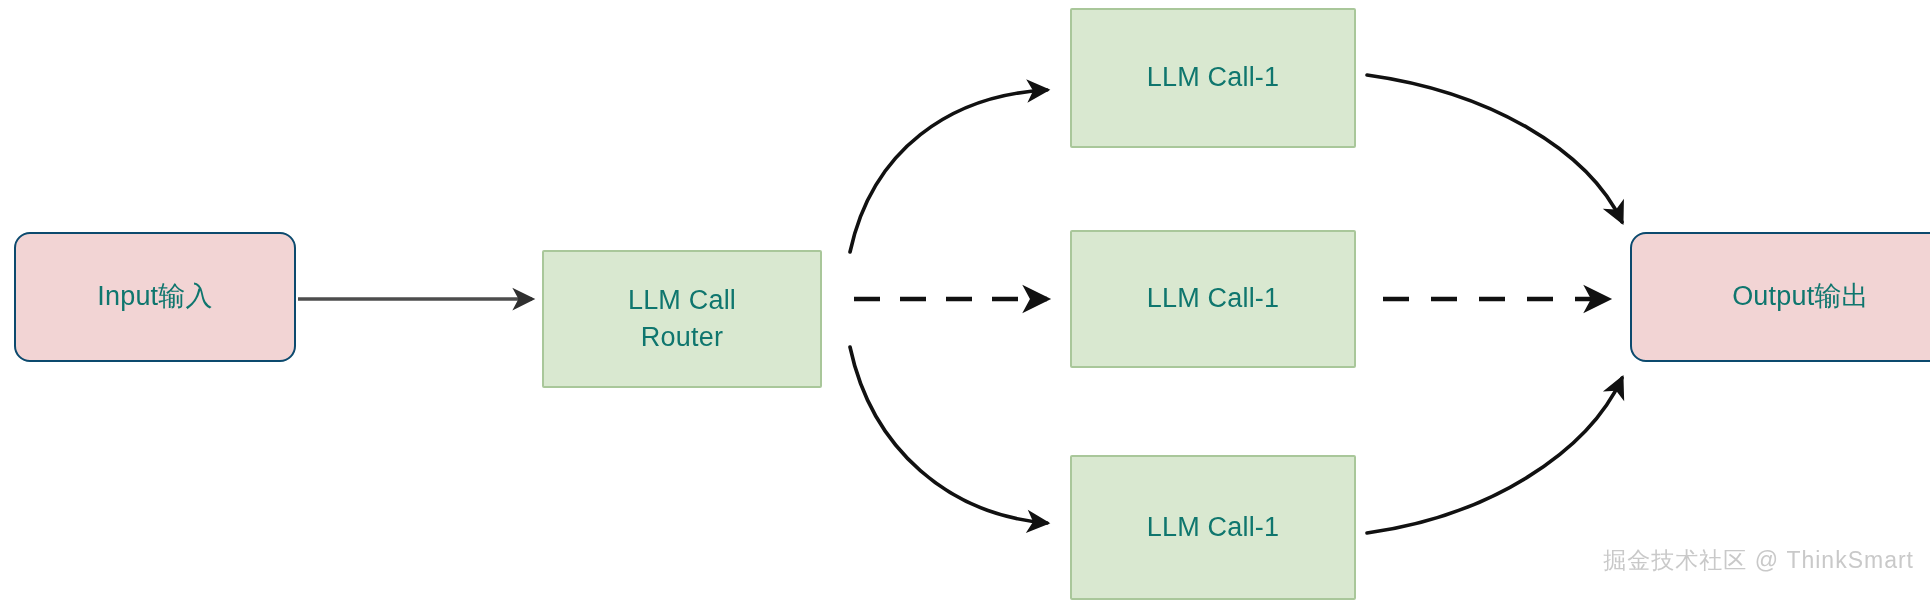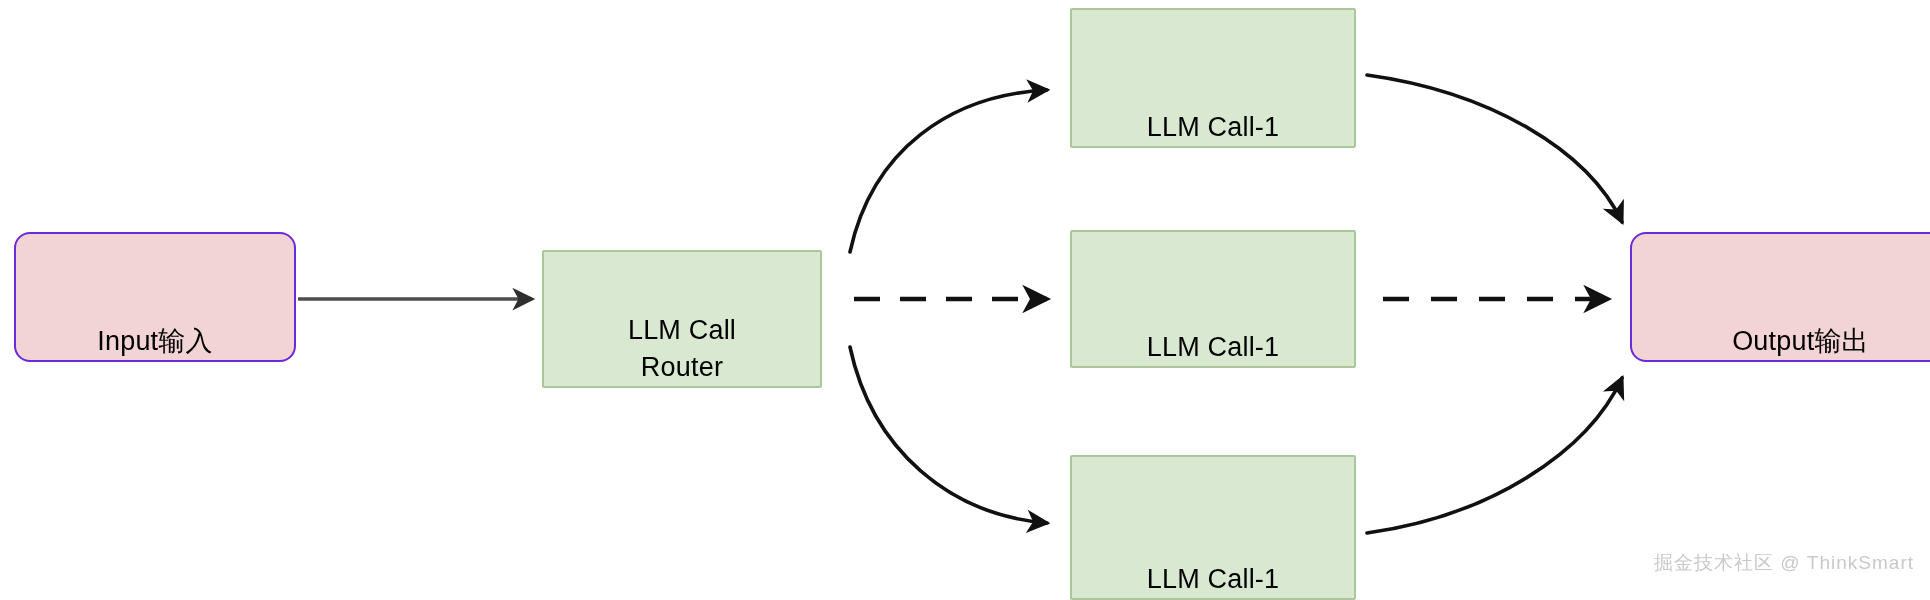--- a/index.html
+++ b/index.html
@@ -23,32 +23,32 @@
     left: 0;
     top: 0;
     width: 1930px;
     height: 600px;
     pointer-events: none;
   }
   .node {
     position: absolute;
     box-sizing: border-box;
     display: flex;
-    align-items: flex-end;
+    align-items: center;
     justify-content: center;
     text-align: center;
-    color: #000000;
+    color: #0f766e;
     font-size: 27px;
     line-height: 1.38;
     letter-spacing: 0.2px;
     z-index: 3;
   }
   .node-terminal {
     background: #f2d4d4;
-    border: 2px solid #6d28d9;
+    border: 2px solid #0c4a6e;
     border-radius: 16px;
   }
   .node-process {
     background: #d9e8d0;
     border: 2px solid #a9c79a;
     border-radius: 2px;
   }
   .node-label {
     white-space: pre-line;
     pointer-events: none;
@@ -58,21 +58,21 @@
   #node-router   { left: 542px;  top: 230px; width: 280px; height: 138px; margin-top: 20px; }
   #node-llm-top  { left: 1070px; top: 8px;   width: 286px; height: 140px; }
   #node-llm-mid  { left: 1070px; top: 230px; width: 286px; height: 138px; }
   #node-llm-bot  { left: 1070px; top: 455px; width: 286px; height: 145px; }
   #node-output   { left: 1630px; top: 232px; width: 341px; height: 130px; }
 
   .watermark {
     position: absolute;
     right: 16px;
     bottom: 24px;
-    font-size: 19px;
+    font-size: 23px;
     color: #c9c9c9;
     letter-spacing: 1px;
     white-space: nowrap;
     z-index: 4;
   }
 </style>
 </head>
 <body>
 
 <div id="canvas">

